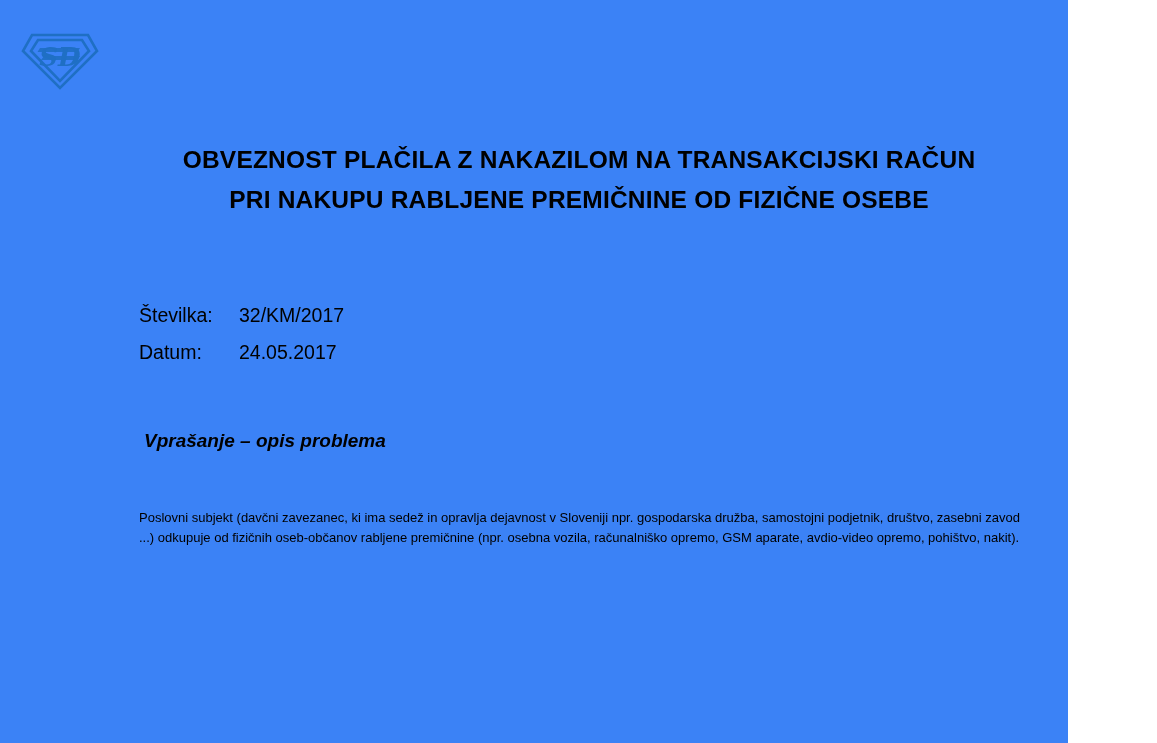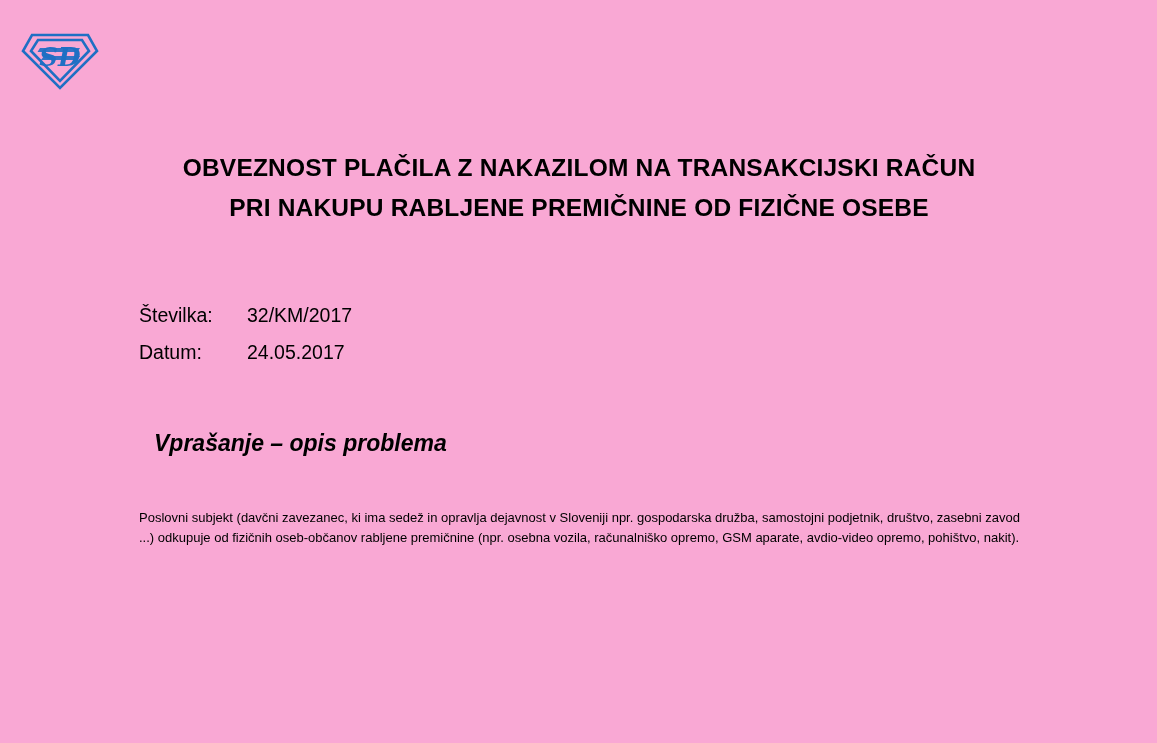--- a/index.html
+++ b/index.html
@@ -9,23 +9,23 @@
   }
   body {
     width: 1157px;
     height: 743px;
     overflow: hidden;
     font-family: "Liberation Sans", sans-serif;
     color: #000000;
   }
   .page {
     position: relative;
-    width: 1157px;
+    width: 1068px;
     height: 743px;
-    background: #f9a8d4;
+    background: #3b82f6;
   }
 
   
   .logo {
     position: absolute;
     left: 18px;
     top: 26px;
     width: 84px;
     height: 66px;
   }
@@ -39,54 +39,52 @@
     width: 880px;
     text-align: center;
   }
   .title-line {
     font-size: 24.5px;
     font-weight: bold;
     letter-spacing: 0.2px;
     line-height: 1.38;
     color: #000;
     white-space: nowrap;
-    margin-top: 8px;
   }
   .title-line.second {
     margin-top: 6px;
   }
 
   
   .meta {
     position: absolute;
     left: 139px;
     top: 306px;
     font-size: 19.5px;
     line-height: 1.0;
   }
   .meta-row {
     display: flex;
     align-items: center;
     margin-bottom: 17px;
-    gap: 8px;
   }
   .meta-label {
     width: 100px;
     flex: 0 0 100px;
   }
   .meta-value {
     white-space: nowrap;
   }
 
   
   .section-heading {
     position: absolute;
-    left: 154px;
+    left: 144px;
     top: 430px;
-    font-size: 23px;
+    font-size: 19px;
     font-style: italic;
     font-weight: bold;
     white-space: nowrap;
   }
 
   
   .body-text {
     position: absolute;
     left: 139px;
     top: 508px;

